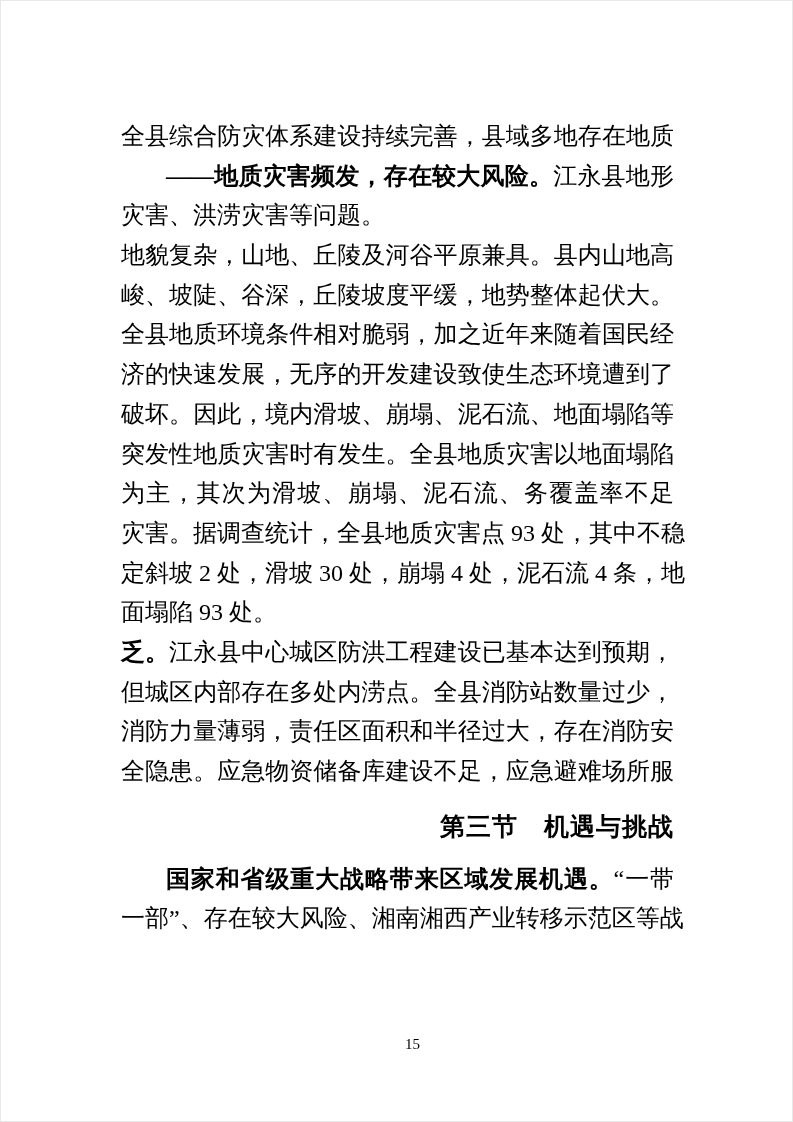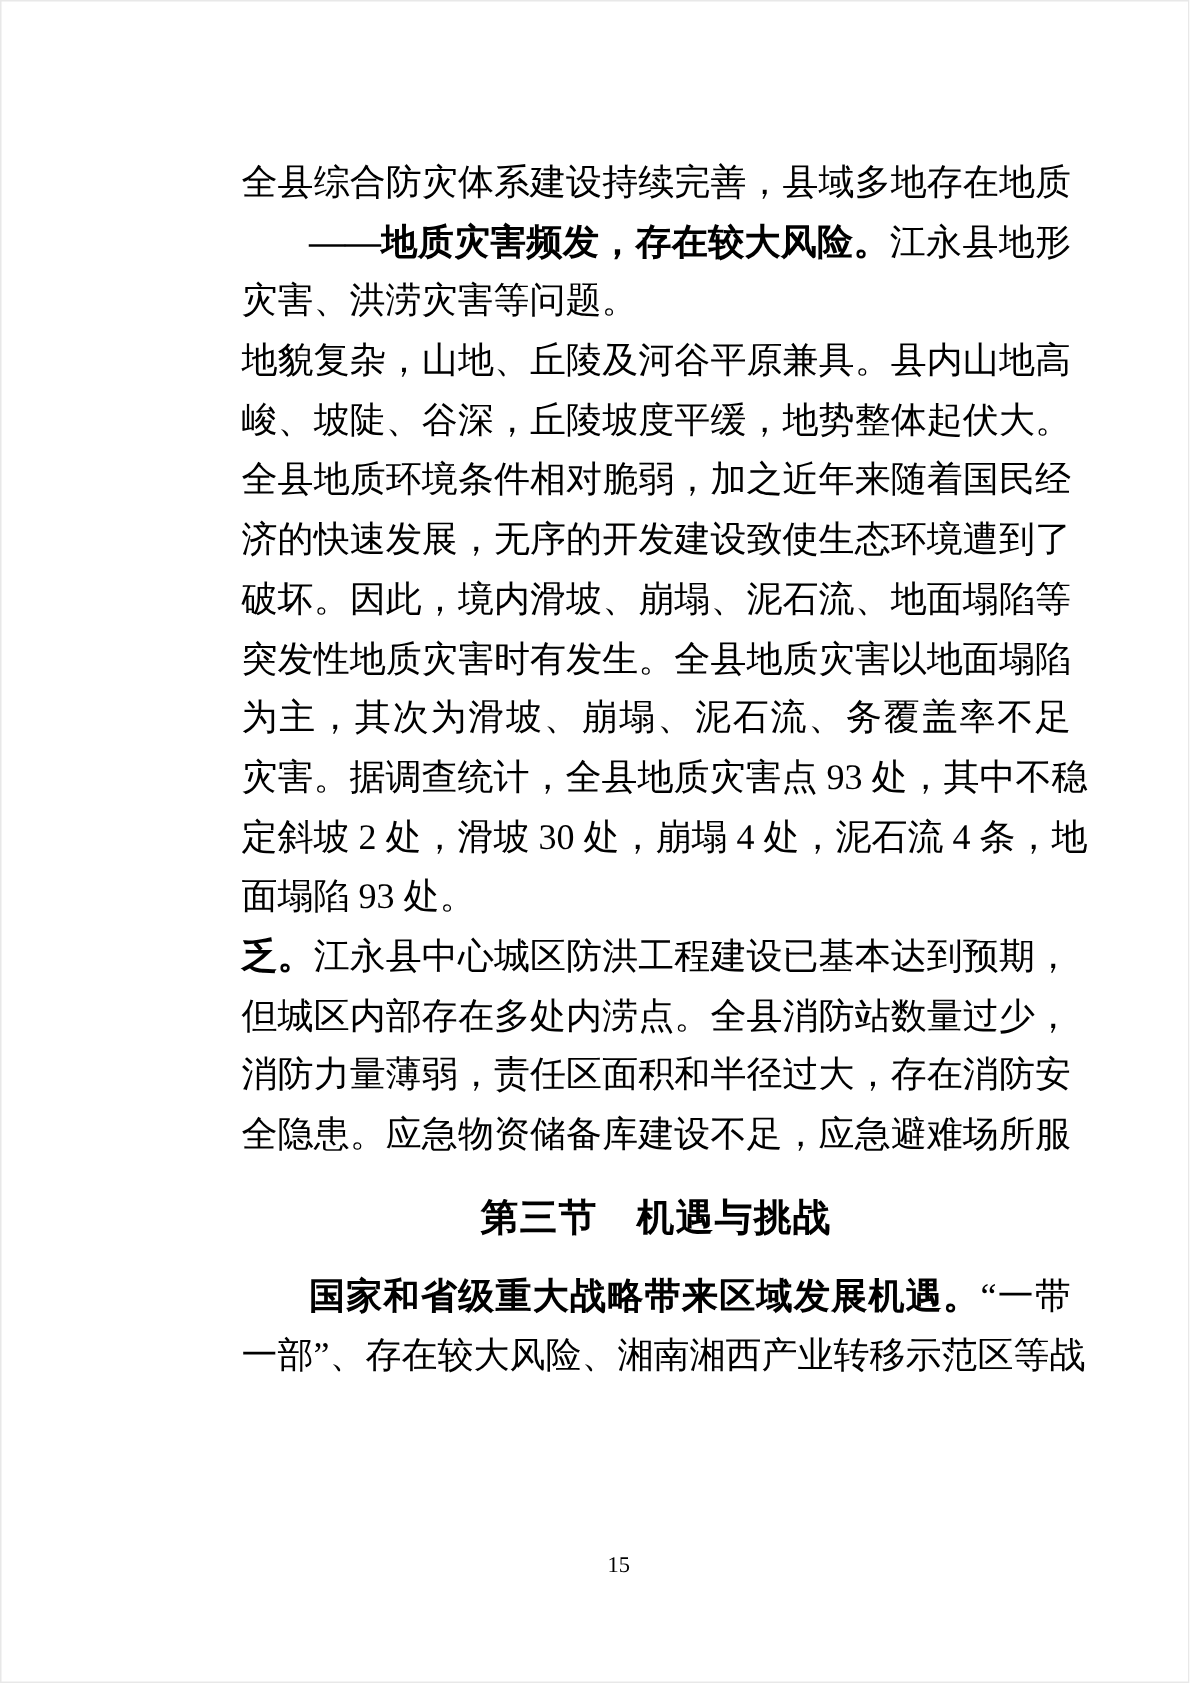--- a/index.html
+++ b/index.html
@@ -14,23 +14,22 @@
     background: #ffffff;
     overflow: hidden;
     box-sizing: border-box;
     border: 1px solid #e8e8e8;
     font-family: "Liberation Serif", "DejaVu Serif", serif;
     color: #000000;
   }
   .content {
     position: absolute;
     left: 120px;
-    top: 102px;
+    top: 116px;
     width: 553px;
-    margin-left: 40px;
   }
   .line {
     height: 39.7px;
     line-height: 39.7px;
     font-size: 24px;
     text-align: justify;
     text-align-last: justify;
     white-space: nowrap;
     letter-spacing: 0;
   }
@@ -42,21 +41,21 @@
   }
   .lead {
     font-weight: bold;
   }
   .heading {
     height: 40px;
     line-height: 40px;
     margin: 14px 0 14px 0;
     font-size: 25px;
     font-weight: bold;
-    text-align: center;
+    text-align: right;
     font-family: "Liberation Sans", "DejaVu Sans", sans-serif;
     letter-spacing: 1px;
   }
   .pagenum {
     position: absolute;
     top: 1033px;
     left: 15px;
     width: 793px;
     text-align: center;
     font-size: 15px;

